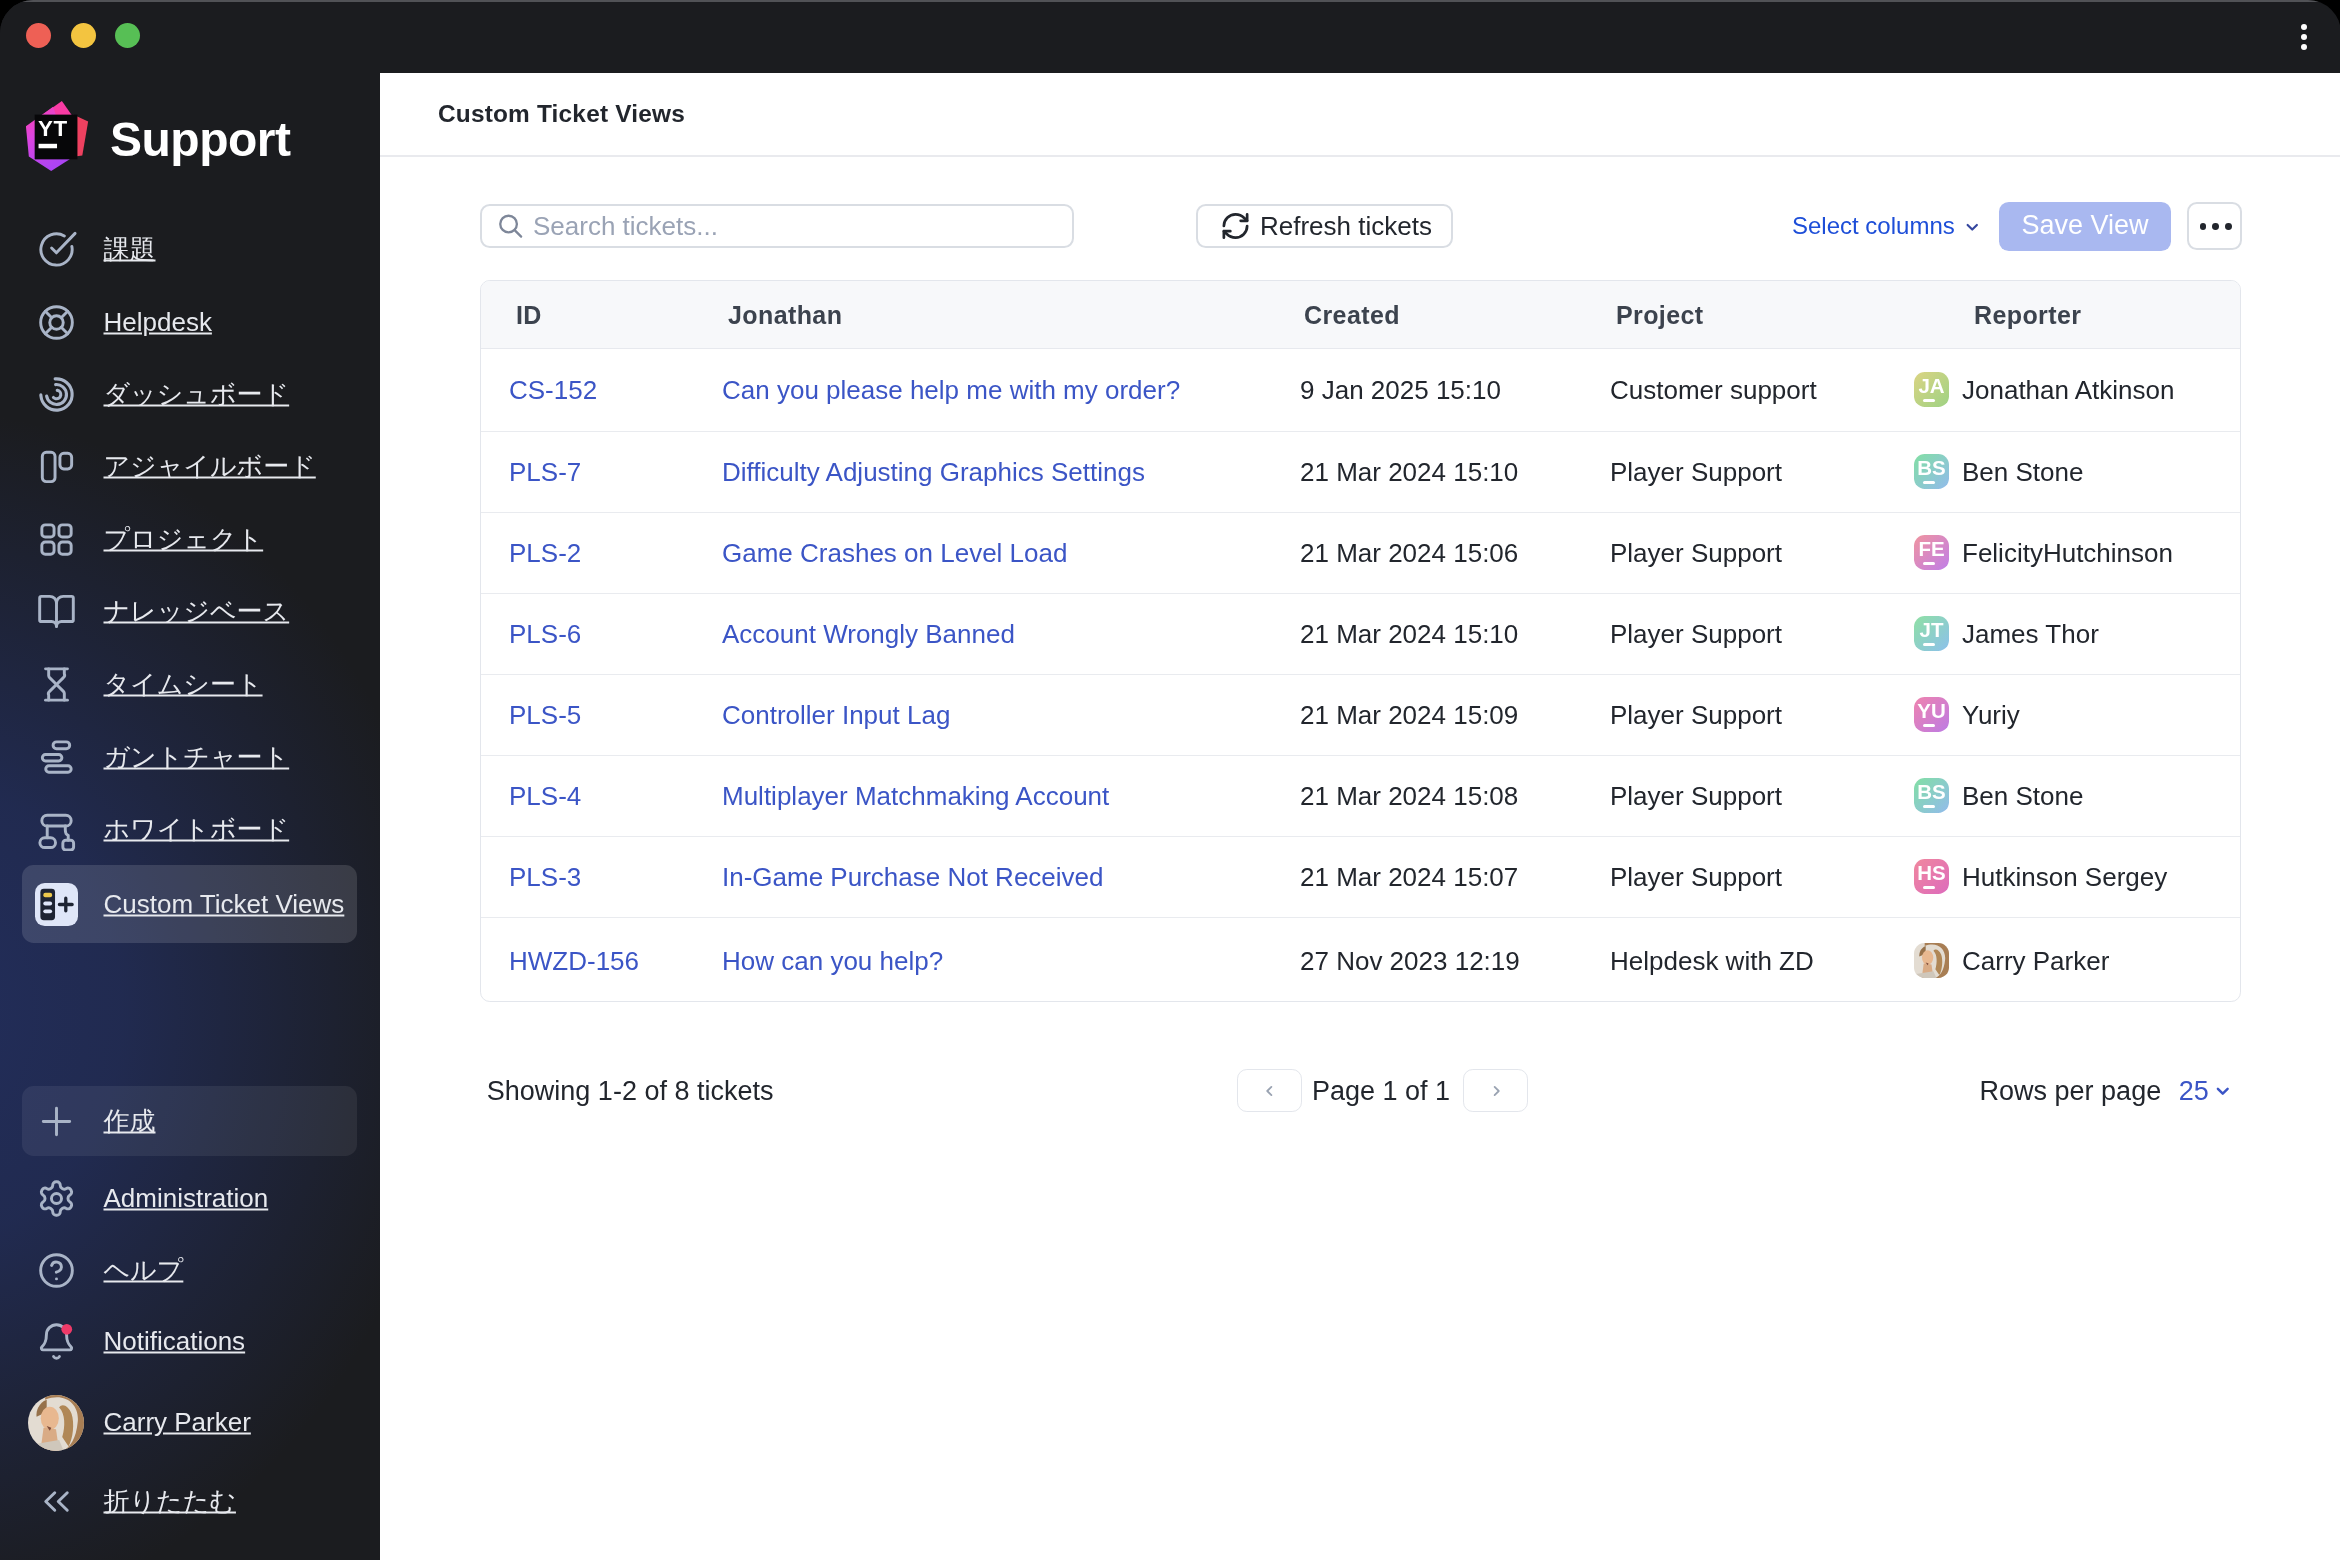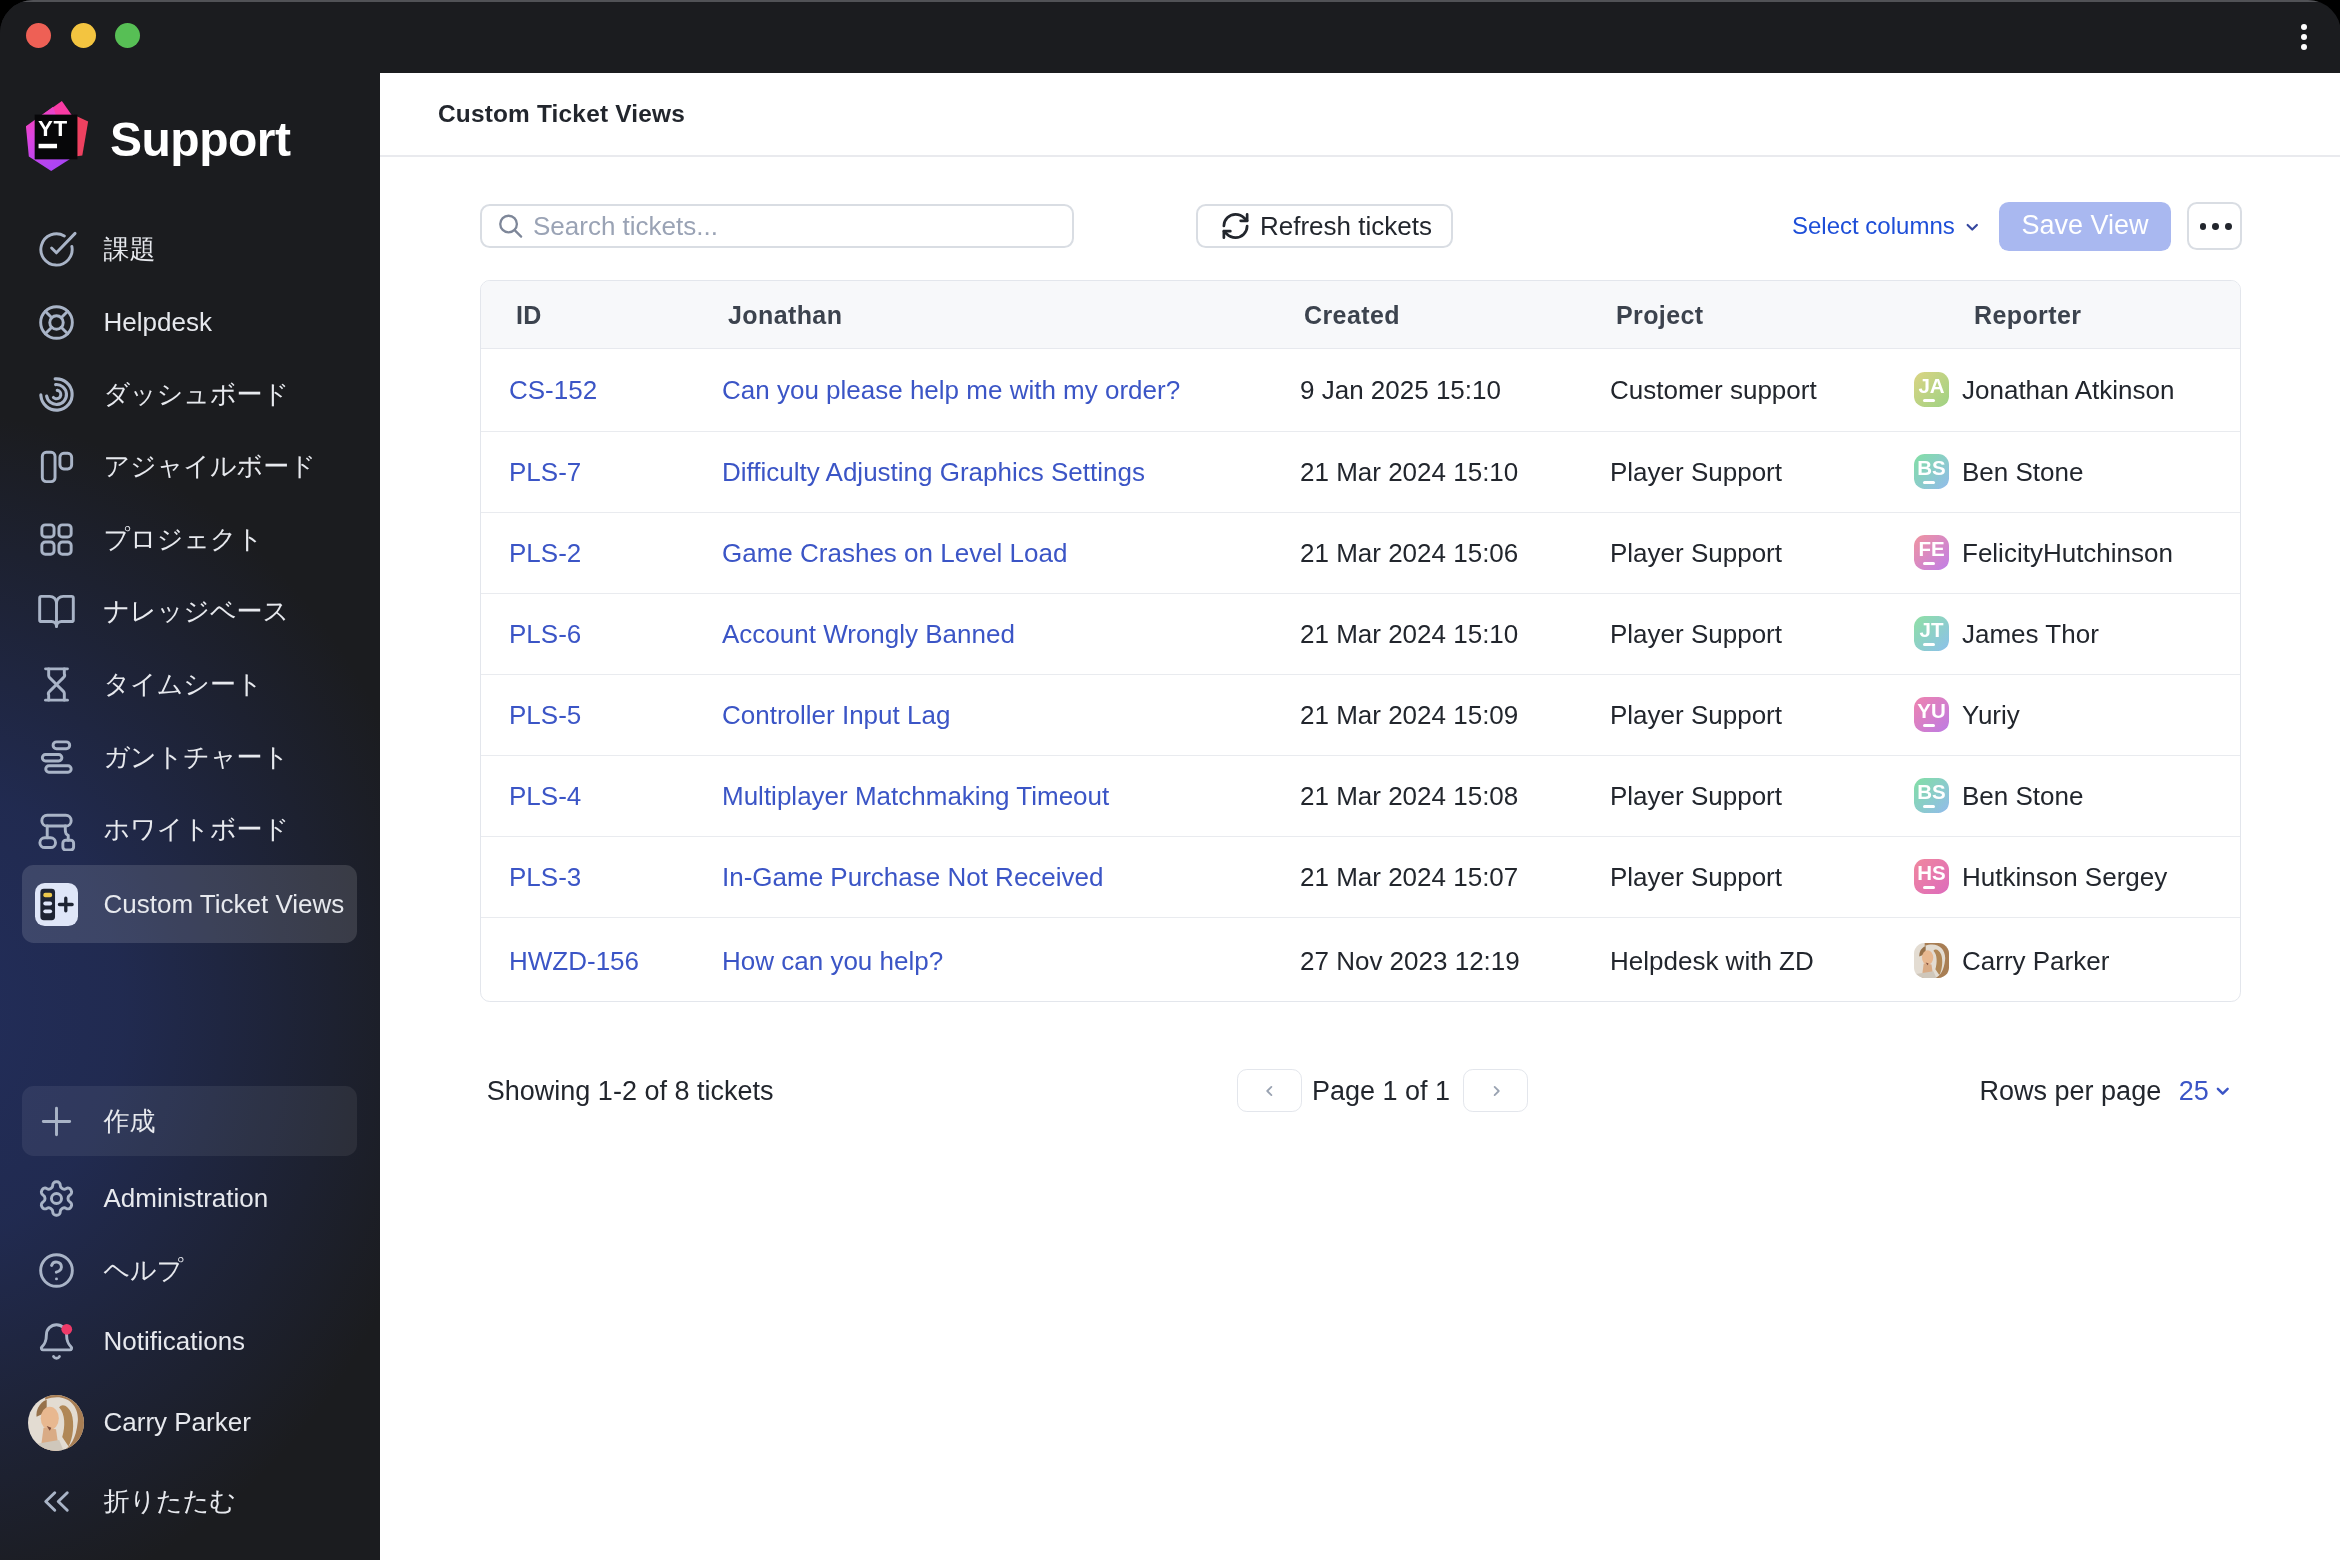--- a/index.html
+++ b/index.html
@@ -10,21 +10,21 @@
   .dots3 { position:absolute; left:2301px; top:24.4px; width:5.9px; height:25px; }
   .dots3 span { position:absolute; left:0; width:5.9px; height:5.9px; border-radius:50%; background:#fff; }
 
   
   .sidebar { position:absolute; left:0; top:0; width:380px; height:1560px;
      background: radial-gradient(527px 605px at -78px 1014px, rgba(40,60,140,0.55) 0%, rgba(40,60,140,0.45) 38%, rgba(40,60,140,0.20) 72%, rgba(40,60,140,0) 100%), #1b1c1f; }
   .logo { position:absolute; left:23.4px; top:101px; width:70px; height:71px; }
   .logotext { position:absolute; left:110px; top:112px; color:#fff; font-size:48px; font-weight:bold; letter-spacing:-0.5px; }
   .item { position:absolute; left:21.5px; width:335px; height:72px; }
   .item .ic { position:absolute; left:13.7px; top:50%; margin-top:-21.5px; width:43px; height:43px; }
-  .item .lb { position:absolute; left:82px; top:50%; transform:translateY(-50%); color:#e7e9ee; font-size:26px; white-space:nowrap; }
+  .item .lb { position:absolute; left:82px; top:50%; transform:translateY(-50%); color:#e7e9ee; font-size:26px; white-space:nowrap;text-decoration:underline; }
   .selbox { background:rgba(255,255,255,0.13); border-radius:11.7px; }
   .createbox { background:rgba(255,255,255,0.07); border-radius:11.7px; }
   .avcircle { position:absolute; left:28px; width:56px; height:56px; border-radius:50%; overflow:hidden; }
 
   
   .main { position:absolute; left:380px; top:73px; width:1960px; height:1487px; background:#fff; }
   .pagehead { position:absolute; left:0; top:0; width:1960px; height:84px; border-bottom:2px solid #e9eaee; }
   .pagehead h1 { position:absolute; left:58px; top:50%; transform:translateY(-50%); font-size:24.4px; font-weight:bold; color:#22262d; letter-spacing:0.2px; }
 
   .toolbar { position:absolute; left:100px; top:131px; width:1761px; height:44px; }
@@ -336,21 +336,21 @@
         <span class="c dk" style="left:819px">21 Mar 2024 15:09</span>
         <span class="c dk" style="left:1129px">Player Support</span>
         <div class="badge" style="background:linear-gradient(135deg,#ef83ae,#bd7be4)">
             <div class="in">YU</div>
             <div class="un"></div>
           </div>
         <span class="c dk rname">Yuriy</span>
       </div>
       <div class="row" style="top:474px;height:81px;">
         <span class="c lnk" style="left:28px">PLS-4</span>
-        <span class="c lnk" style="left:241px">Multiplayer Matchmaking Timeout</span>
+        <span class="c lnk" style="left:241px">Multiplayer Matchmaking Account</span>
         <span class="c dk" style="left:819px">21 Mar 2024 15:08</span>
         <span class="c dk" style="left:1129px">Player Support</span>
         <div class="badge" style="background:linear-gradient(135deg,#82dfa4,#92bbec)">
             <div class="in">BS</div>
             <div class="un"></div>
           </div>
         <span class="c dk rname">Ben Stone</span>
       </div>
       <div class="row" style="top:555px;height:81px;">
         <span class="c lnk" style="left:28px">PLS-3</span>

